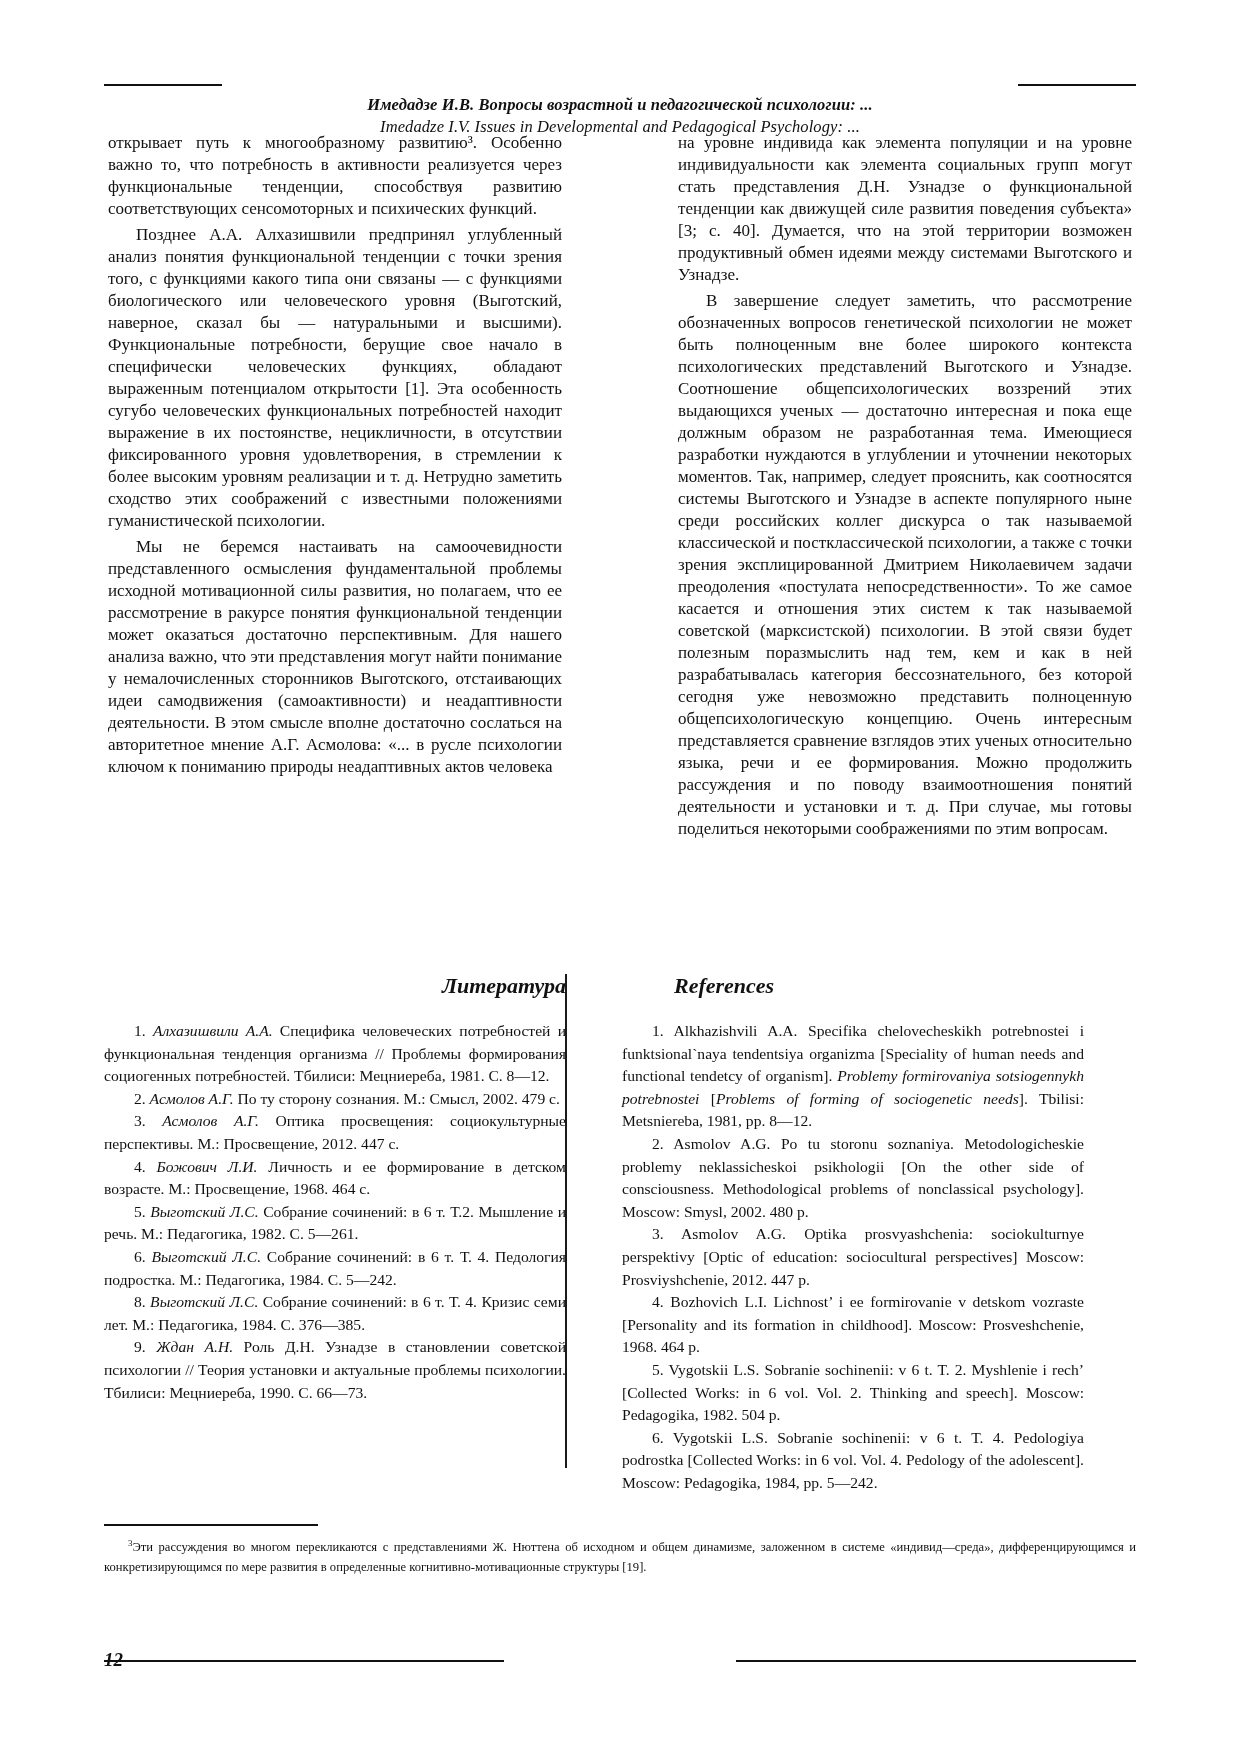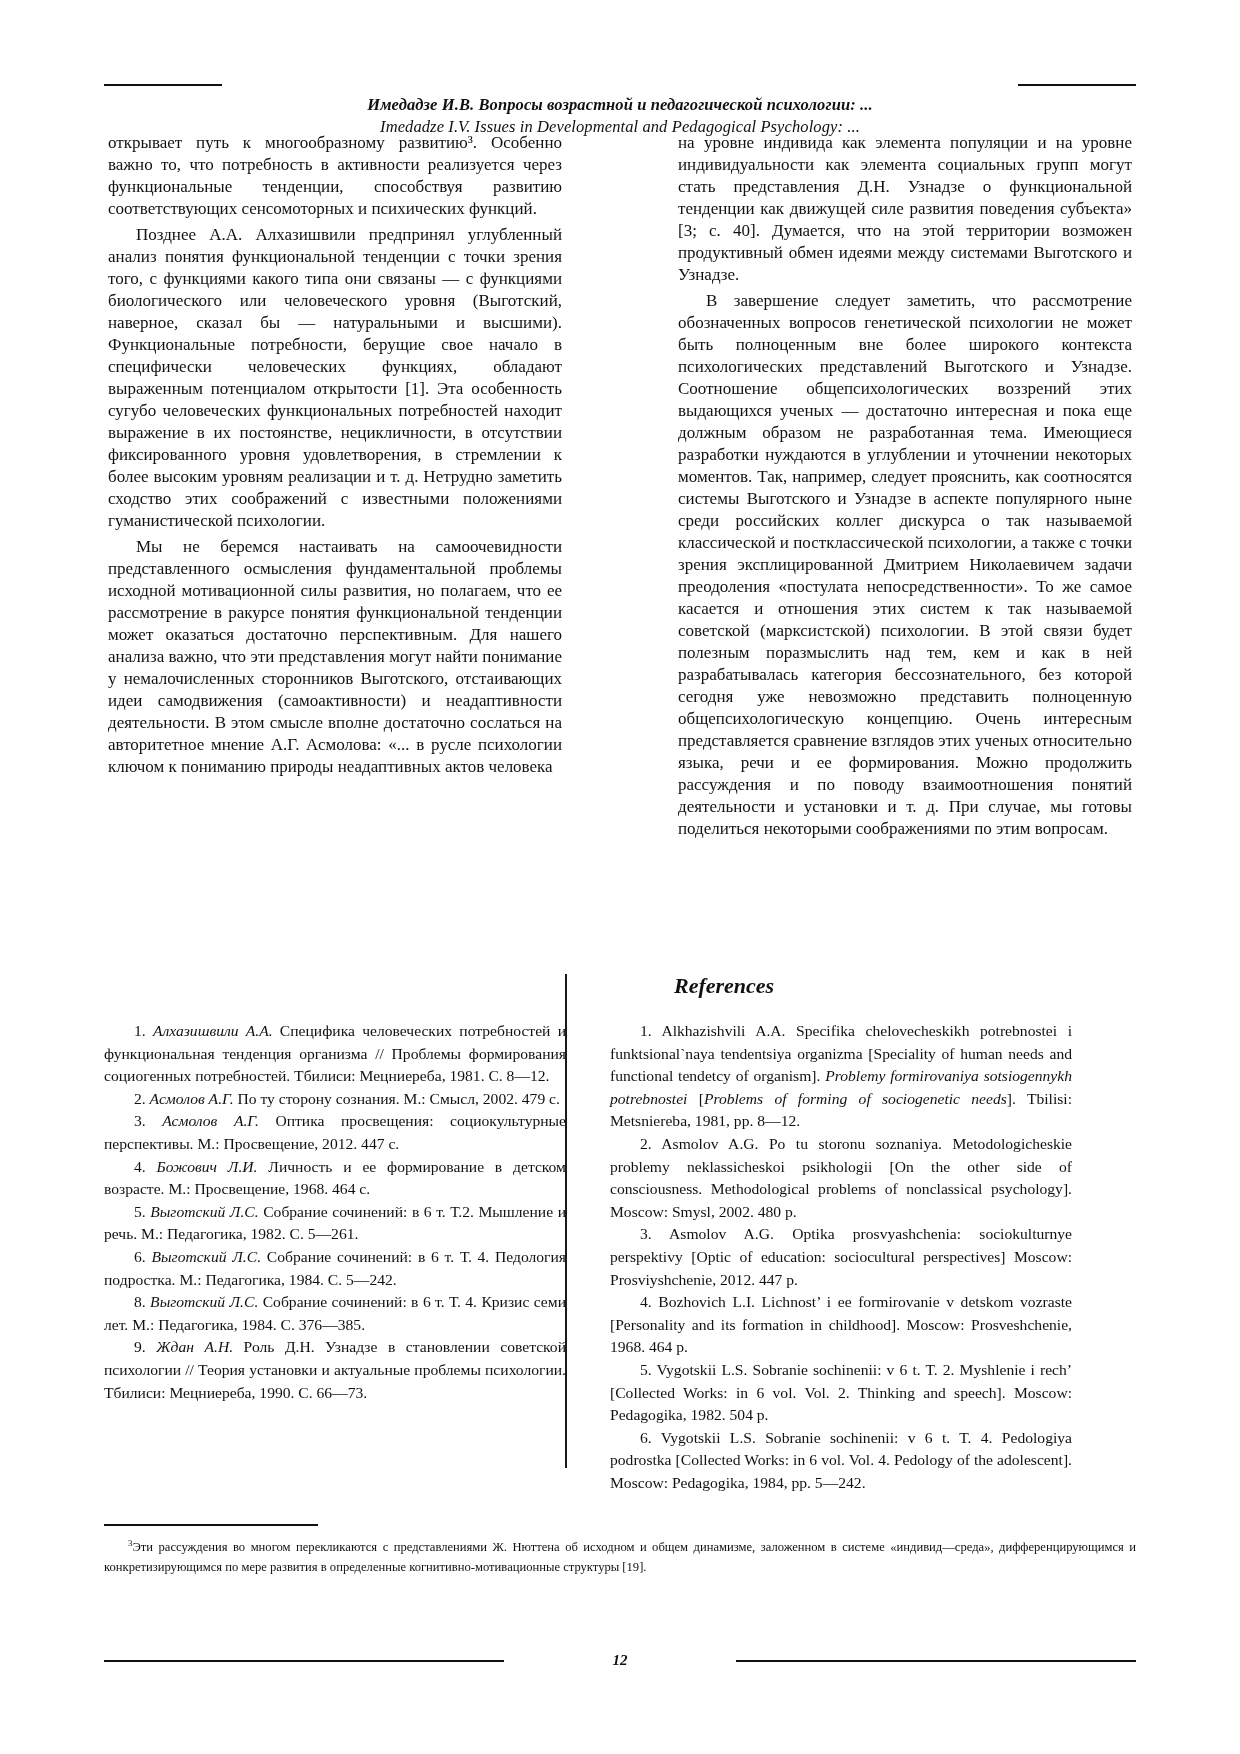--- a/index.html
+++ b/index.html
@@ -130,21 +130,21 @@
   }
 
   
   .refs-cols {
     position: absolute;
     left: 104px;
     top: 1020px;
     width: 1032px;
   }
   .refcol { width: 462px; float: left; }
-  .refcol.right { margin-left: 44px; font-family: Liberation Serif, serif; }
+  .refcol.right { margin-left: 56px; font-family: Liberation Serif, serif; }
   p.ref {
     margin: 0;
     text-align: justify;
     font-size: 15.6px;
     line-height: 22.6px;
     text-indent: 30px;
   }
   p.ref i { font-style: italic; }
 
   
@@ -183,24 +183,23 @@
     height: 2px;
     background: #111111;
     width: 400px;
   }
   .folio-rule-left { left: 0; }
   .folio-rule-right { right: 0; }
   .folio-num {
     position: absolute;
     left: 0; right: 0;
     top: 0;
-    text-align: center;
-    font-style: italic;
-    font-weight: bold;
-    font-size: 15px;
+    font-style: italic;
+    font-weight: bold;
+    font-size: 19px;
     line-height: 24px;
   }
 </style>
 </head>
 <body>
 
 <div class="page">
 
   <div class="runhead">
     <div class="runhead-rule-left"></div>
@@ -218,20 +217,21 @@
       <p class="txt">Мы не беремся настаивать на самоочевидности представленного осмысления фундаментальной проблемы исходной мотивационной силы развития, но полагаем, что ее рассмотрение в ракурсе понятия функциональной тенденции может оказаться достаточно перспективным. Для нашего анализа важно, что эти представления могут найти понимание у немалочисленных сторонников Выготского, отстаивающих идеи самодвижения (самоактивности) и неадаптивности деятельности. В этом смысле вполне достаточно сослаться на авторитетное мнение А.Г. Асмолова: «... в русле психологии ключом к пониманию природы неадаптивных актов человека</p>
     </div>
     <div class="col right">
       <p class="txt first">на уровне индивида как элемента популяции и на уровне индивидуальности как элемента социальных групп могут стать представления Д.Н. Узнадзе о функциональной тенденции как движущей силе развития поведения субъекта» [3; с. 40]. Думается, что на этой территории возможен продуктивный обмен идеями между системами Выготского и Узнадзе.</p>
       <p class="txt">В завершение следует заметить, что рассмотрение обозначенных вопросов генетической психологии не может быть полноценным вне более широкого контекста психологических представлений Выготского и Узнадзе. Соотношение общепсихологических воззрений этих выдающихся ученых — достаточно интересная и пока еще должным образом не разработанная тема. Имеющиеся разработки нуждаются в углублении и уточнении некоторых моментов. Так, например, следует прояснить, как соотносятся системы Выготского и Узнадзе в аспекте популярного ныне среди российских коллег дискурса о так называемой классической и постклассической психологии, а также с точки зрения эксплицированной Дмитрием Николаевичем задачи преодоления «постулата непосредственности». То же самое касается и отношения этих систем к так называемой советской (марксистской) психологии. В этой связи будет полезным поразмыслить над тем, кем и как в ней разрабатывалась категория бессознательного, без которой сегодня уже невозможно представить полноценную общепсихологическую концепцию. Очень интересным представляется сравнение взглядов этих ученых относительно языка, речи и ее формирования. Можно продолжить рассуждения и по поводу взаимоотношения понятий деятельности и установки и т. д. При случае, мы готовы поделиться некоторыми соображениями по этим вопросам.</p>
     </div>
     <div class="clear"></div>
   </div>
 
   <div class="refs-head">
+    <div class="ru">Литература</div>
     <div class="en">References</div>
   </div>
   <div class="refs-divider"></div>
 
   <div class="refs-cols">
     <div class="refcol left">
       <p class="ref">1. <i>Алхазишвили А.А.</i> Специфика человеческих потребностей и функциональная тенденция организма // Проблемы формирования социогенных потребностей. Тбилиси: Мецниереба, 1981. С. 8—12.</p>
       <p class="ref">2. <i>Асмолов А.Г.</i> По ту сторону сознания. М.: Смысл, 2002. 479 с.</p>
       <p class="ref">3. <i>Асмолов А.Г.</i> Оптика просвещения: социокультурные перспективы. М.: Просвещение, 2012. 447 с.</p>
       <p class="ref">4. <i>Божович Л.И.</i> Личность и ее формирование в детском возрасте. М.: Просвещение, 1968. 464 с.</p>

